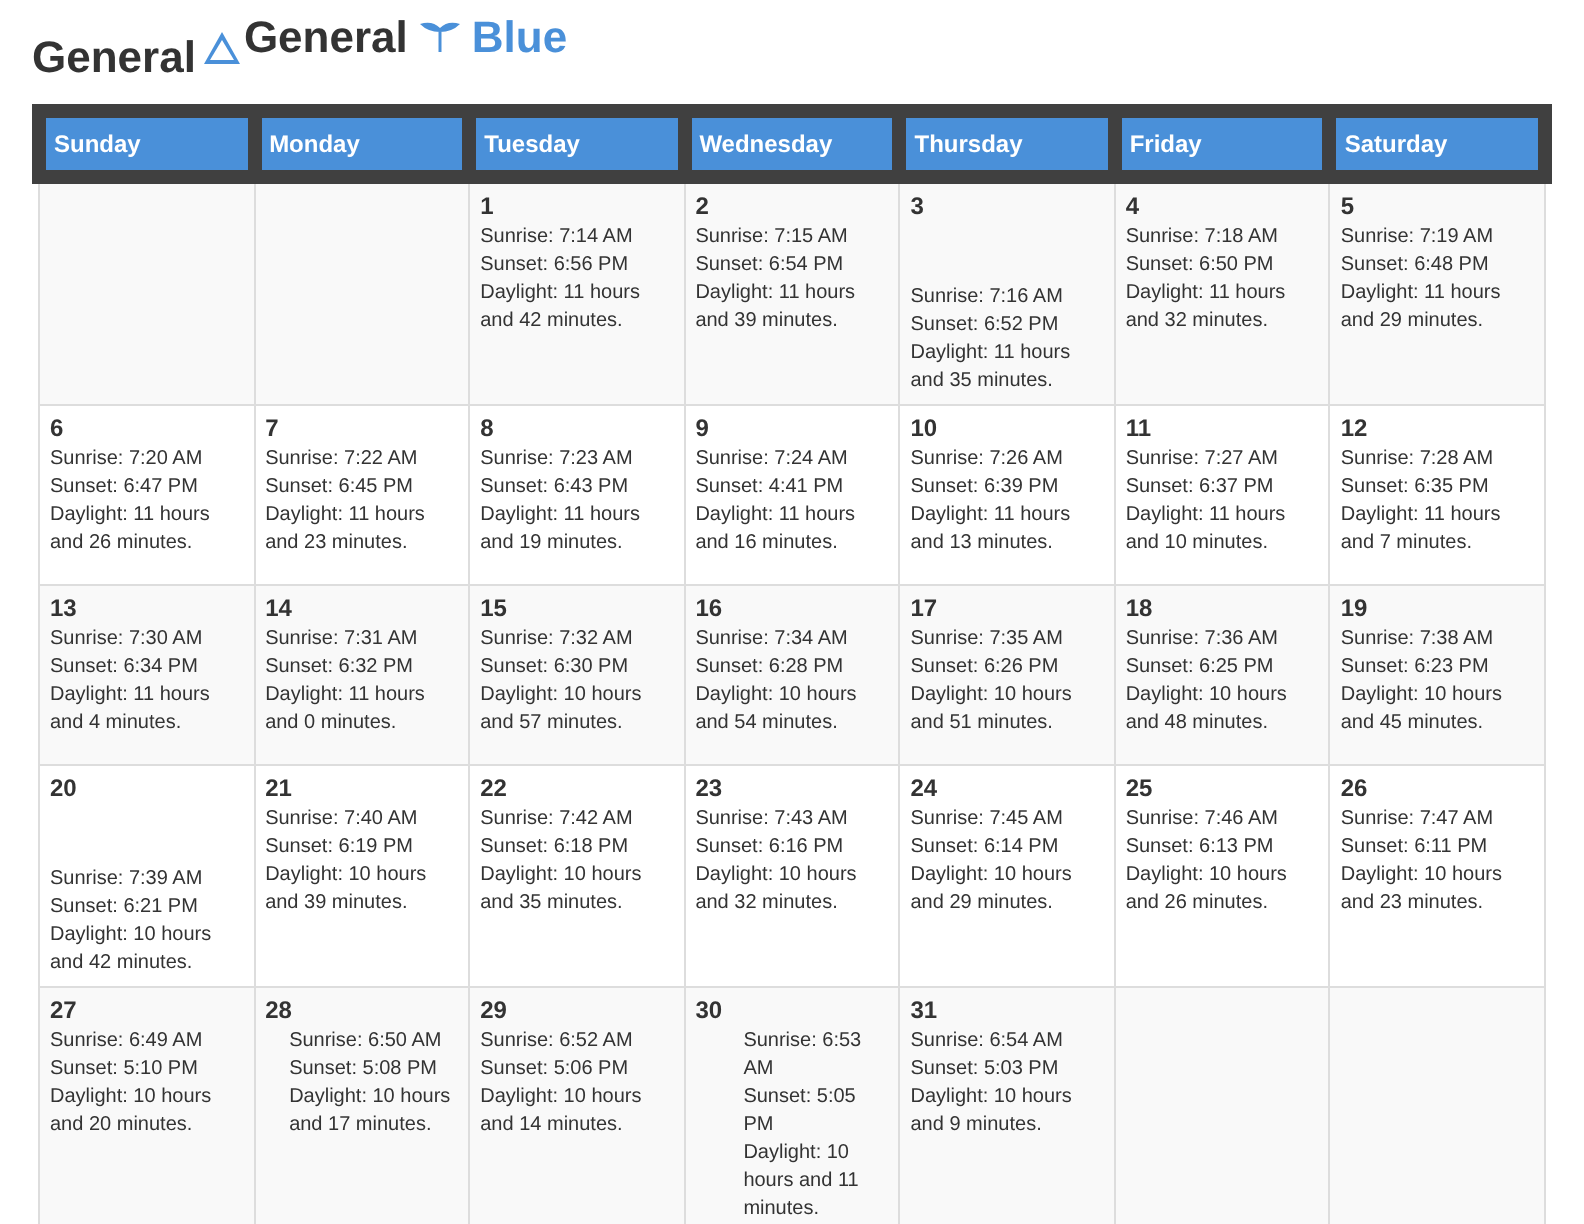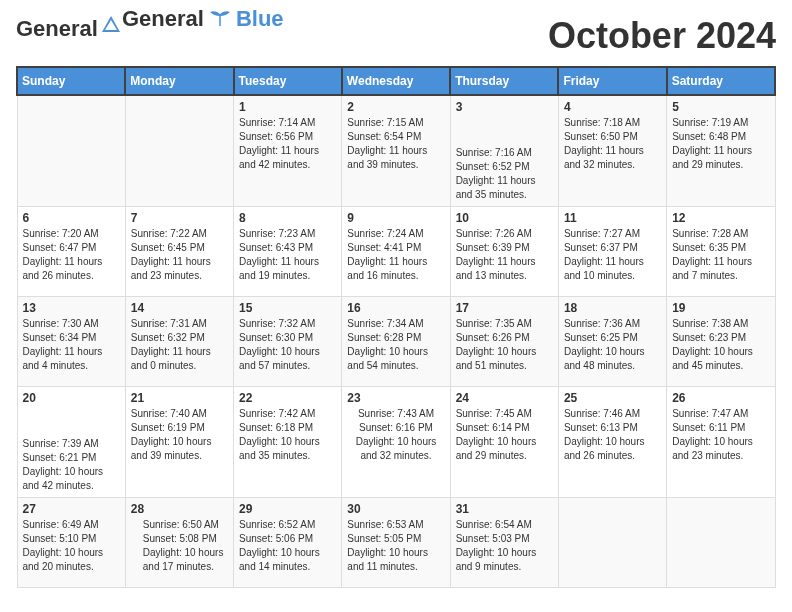--- a/index.html
+++ b/index.html
@@ -48,21 +48,21 @@
       width: 100%;
       border-collapse: collapse;
       table-layout: fixed;
     }
     thead tr th {
       background: #4a90d9;
       color: #fff;
       font-size: 12px;
       font-weight: bold;
       padding: 6px 4px;
-      border: 2px solid #404040;
+      border: 7px solid #404040;
       text-align: left;
     }
     tbody tr td {
       border: 1px solid #ddd;
       vertical-align: top;
       padding: 4px 5px;
       font-size: 10px;
       color: #333;
       height: 90px;
       background: #fff;
@@ -99,21 +99,20 @@
     <div style="display:flex;align-items:center;margin-top:-10px;">
       <span style="font-size:22px;font-weight:bold;color:#333;">General</span>
       <svg width="28" height="22" viewBox="0 0 28 22" style="margin:0 2px;">
         <path d="M14 6 Q18 2 24 4 Q20 8 14 8 Q8 8 4 4 Q10 2 14 6Z" fill="#4a90d9"></path>
         <path d="M14 8 Q14 14 14 18" stroke="#4a90d9" stroke-width="1.5" fill="none"></path>
       </svg>
       <span style="font-size:22px;font-weight:bold;color:#4a90d9;">Blue</span>
     </div>
   </div>
   <div class="title-section">
-    <div class="month-year">October 2024</div>
   </div>
 </div>
 
 <table>
   <thead>
     <tr id="calendar-headers">
         <th>Sunday</th>
         <th>Monday</th>
         <th>Tuesday</th>
         <th>Wednesday</th>
@@ -259,21 +258,21 @@
 Daylight: 10 hours and 39 minutes.</div>
         </td>
         <td>
           <span class="day-num">22</span>
           <div class="day-info" style="white-space: pre-line;">Sunrise: 7:42 AM
 Sunset: 6:18 PM
 Daylight: 10 hours and 35 minutes.</div>
         </td>
         <td>
           <span class="day-num">23</span>
-          <div class="day-info" style="white-space: pre-line; text-align: center;">Sunrise: 7:43 AM
+          <div class="day-info" style="white-space: pre-line;">Sunrise: 7:43 AM
 Sunset: 6:16 PM
 Daylight: 10 hours and 32 minutes.</div>
         </td>
         <td>
           <span class="day-num">24</span>
           <div class="day-info" style="white-space: pre-line;">Sunrise: 7:45 AM
 Sunset: 6:14 PM
 Daylight: 10 hours and 29 minutes.</div>
         </td>
         <td>
@@ -303,21 +302,21 @@
 Daylight: 10 hours and 17 minutes.</div>
         </td>
         <td>
           <span class="day-num">29</span>
           <div class="day-info" style="white-space: pre-line;">Sunrise: 6:52 AM
 Sunset: 5:06 PM
 Daylight: 10 hours and 14 minutes.</div>
         </td>
         <td>
           <span class="day-num">30</span>
-          <div class="day-info" style="white-space: pre-line;">Sunrise: 6:53 AM
+          <div class="day-info" style="white-space: pre-line; margin-left: 24px;">Sunrise: 6:53 AM
 Sunset: 5:05 PM
 Daylight: 10 hours and 11 minutes.</div>
         </td>
         <td>
           <span class="day-num">31</span>
           <div class="day-info" style="white-space: pre-line;">Sunrise: 6:54 AM
 Sunset: 5:03 PM
 Daylight: 10 hours and 9 minutes.</div>
         </td>
         <td></td>

